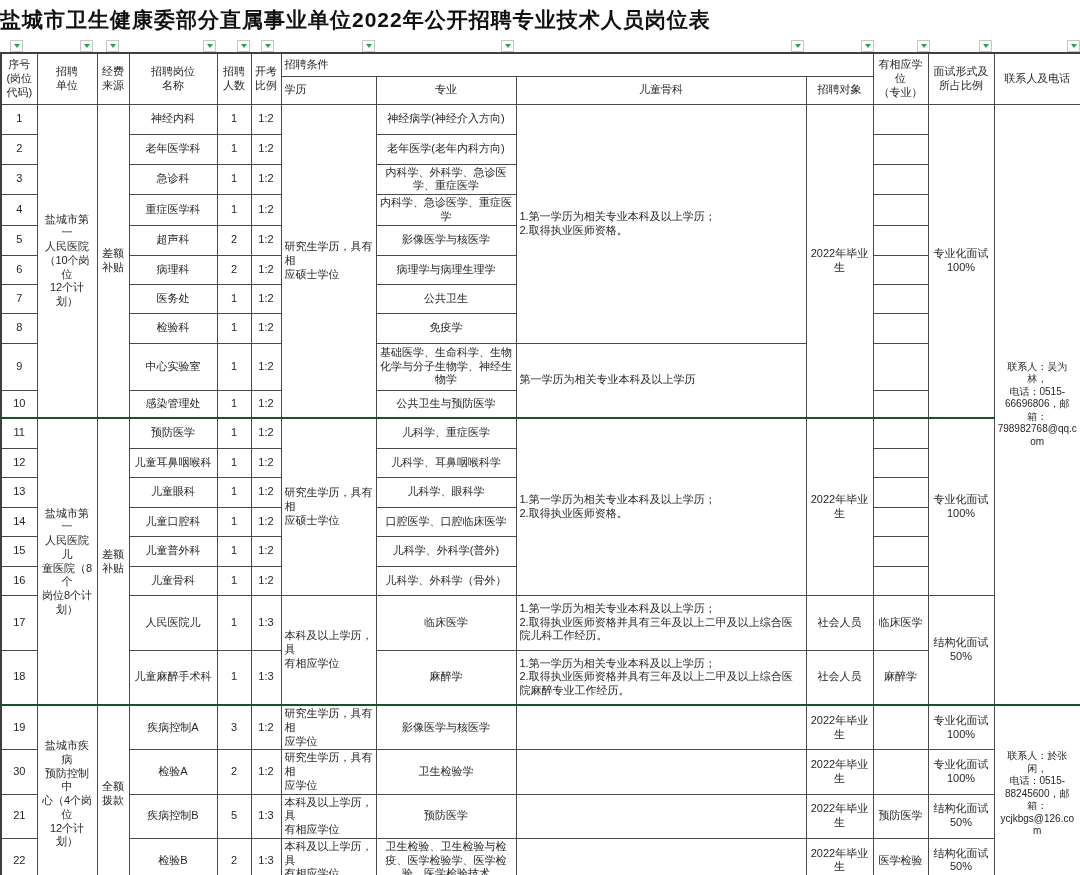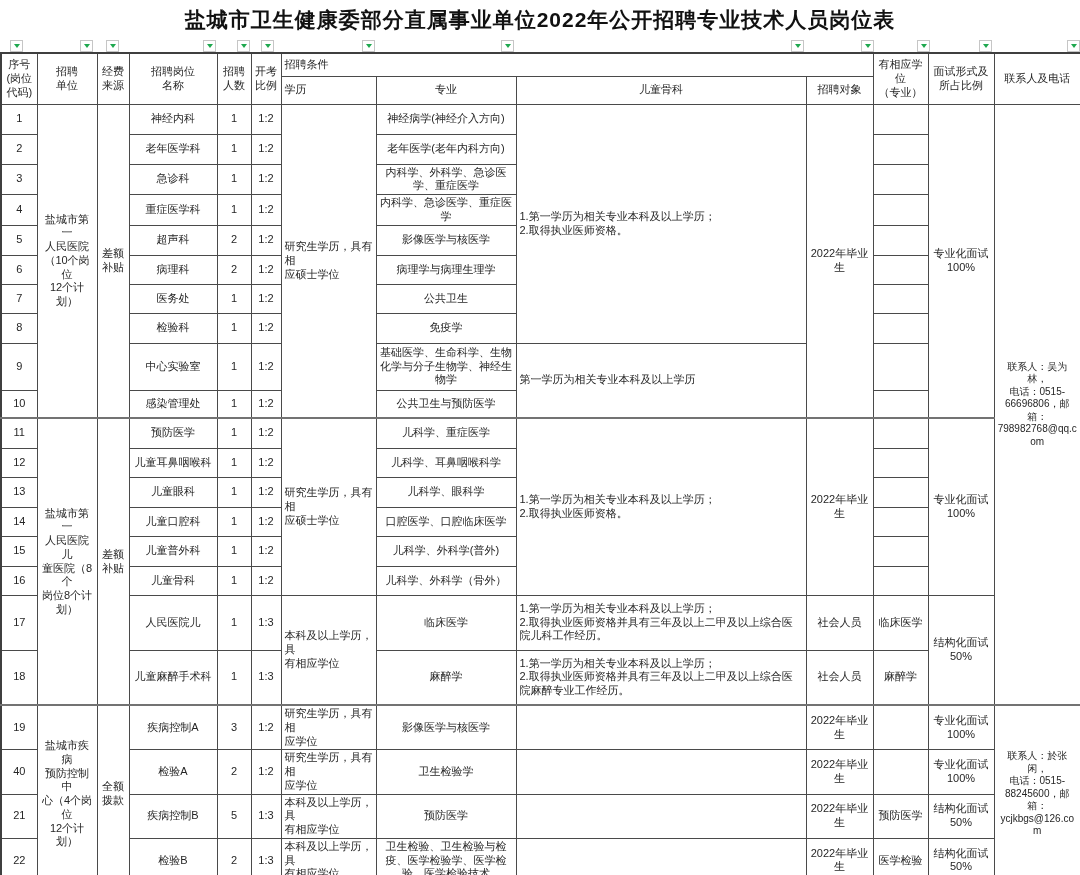--- a/index.html
+++ b/index.html
@@ -1,27 +1,27 @@
 <!DOCTYPE html>
 <html><head>
 <meta charset="utf-8">
 <style>
   html,body{margin:0;padding:0;background:#ffffff;}
   body{width:1080px;height:875px;font-family:"Liberation Sans",sans-serif;color:#262626;overflow:hidden;}
-  .title-bar{height:40px;display:flex;align-items:center;justify-content:center;}
+  .title-bar{height:40px;display:flex;align-items:center;}
   .title-bar h1{margin:0;font-size:21px;font-weight:bold;color:#111;letter-spacing:1px;}
   .filter-strip{position:relative;height:12px;width:1080px;}
   .fbtn{position:absolute;top:0;width:13px;height:12px;box-sizing:border-box;background:#fff;border:1px solid #c6c6c6;display:flex;align-items:center;justify-content:center;cursor:pointer;}
   .fbtn i{display:block;width:0;height:0;border-left:3px solid transparent;border-right:3px solid transparent;border-top:4px solid #1fa84f;}
   table{border-collapse:collapse;table-layout:fixed;width:1080px;border:2px solid #3f3f3f;}
   th,td{border:1px solid #4a4a4a;padding:1px 3px;font-size:11px;font-weight:normal;line-height:1.25;text-align:center;vertical-align:middle;overflow:hidden;box-sizing:border-box;}
   .pre{white-space:pre-line;}
   .left{text-align:left;}
   .contact{font-size:10px;white-space:pre-line;word-break:break-all;}
-  tr.sep td{border-top:2px solid #737373;}
+  tr.sep td{border-top:2px solid #14532d;}
   thead th{font-size:11px;}
 </style>
 </head>
 <body>
 
 <div class="title-bar">
   <h1>盐城市卫生健康委部分直属事业单位2022年公开招聘专业技术人员岗位表</h1>
 </div>
 
 <div class="filter-strip">
@@ -316,21 +316,21 @@
       <td>2022年毕业生</td>
       <td></td>
       <td class="pre">专业化面试
 100%</td>
       <td rowspan="4" class="contact">联系人：於张闲，
 电话：0515-
 88245600，邮箱：
 ycjkbgs@126.com</td>
     </tr>
     <tr style="height:44px">
-      <td>40</td>
+      <td>30</td>
       <td>检验A</td>
       <td>2</td>
       <td>1:2</td>
       <td class="left pre">研究生学历，具有相
 应学位</td>
       <td>卫生检验学</td>
       <td></td>
       <td>2022年毕业生</td>
       <td></td>
       <td class="pre">专业化面试

